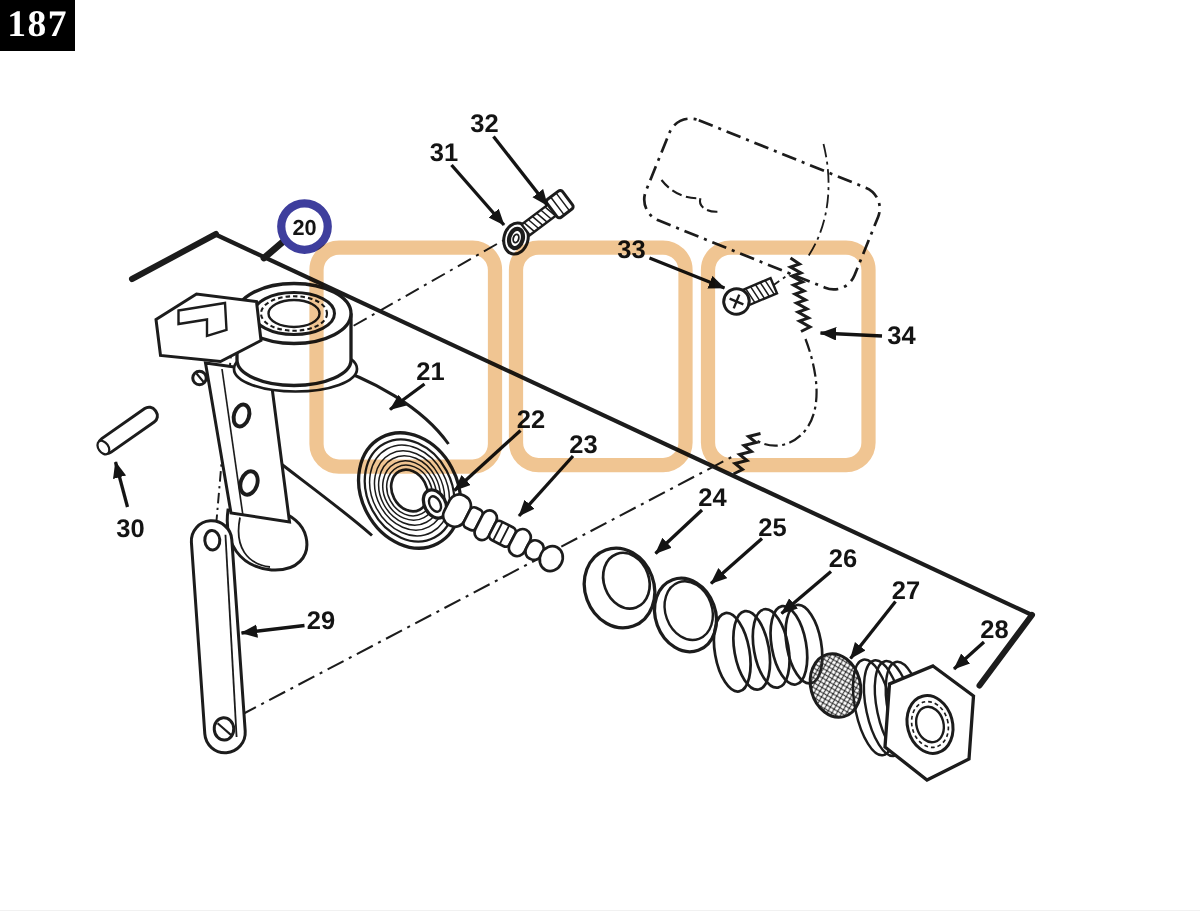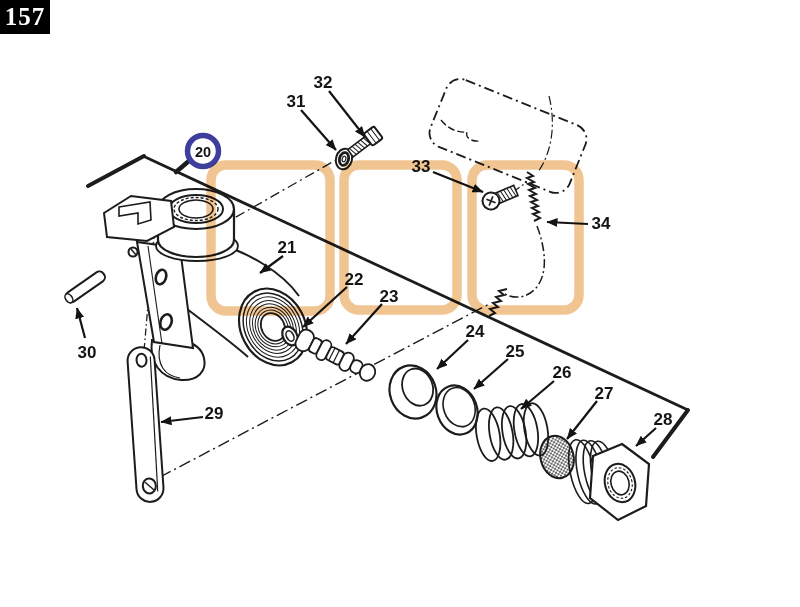--- a/index.html
+++ b/index.html
@@ -32,21 +32,21 @@
   .ink{stroke:#1c1c1c;fill:none;}
   .wfill{fill:#ffffff;stroke:#1c1c1c;}
   .watermark{mix-blend-mode:multiply;}
 </style>
 </head>
 <body>
 
 <div class="page">
 
   <div class="page-number-badge">
-    <span>157</span>
+    <span>187</span>
   </div>
 
   <svg width="800" height="607" viewBox="0 0 800 607">
     <defs>
       <marker id="arr" markerUnits="userSpaceOnUse" markerWidth="12" markerHeight="10" refX="10.5" refY="4.5" orient="auto">
         <path d="M0,0 L11,4.5 L0,9 Z" fill="#141414"></path>
       </marker>
       <pattern id="mesh" width="4" height="4" patternUnits="userSpaceOnUse">
         <path d="M0,0 L4,4 M4,0 L0,4" stroke="#2a2a2a" stroke-width="0.7"></path>
       </pattern>

